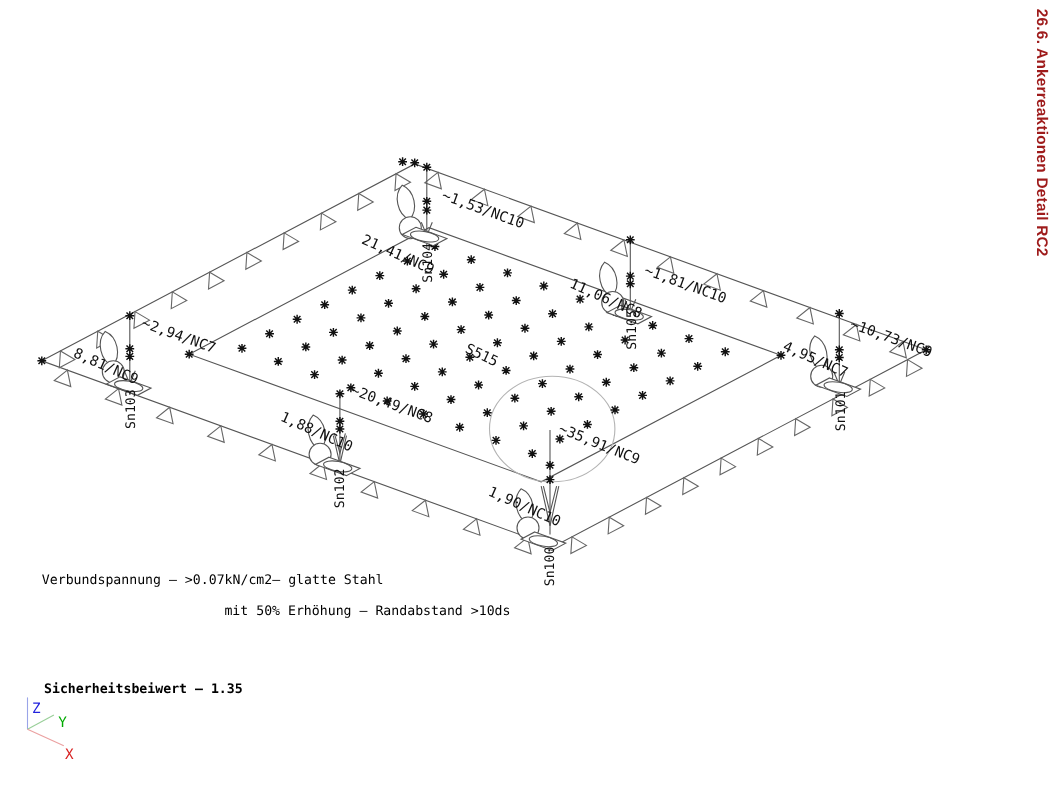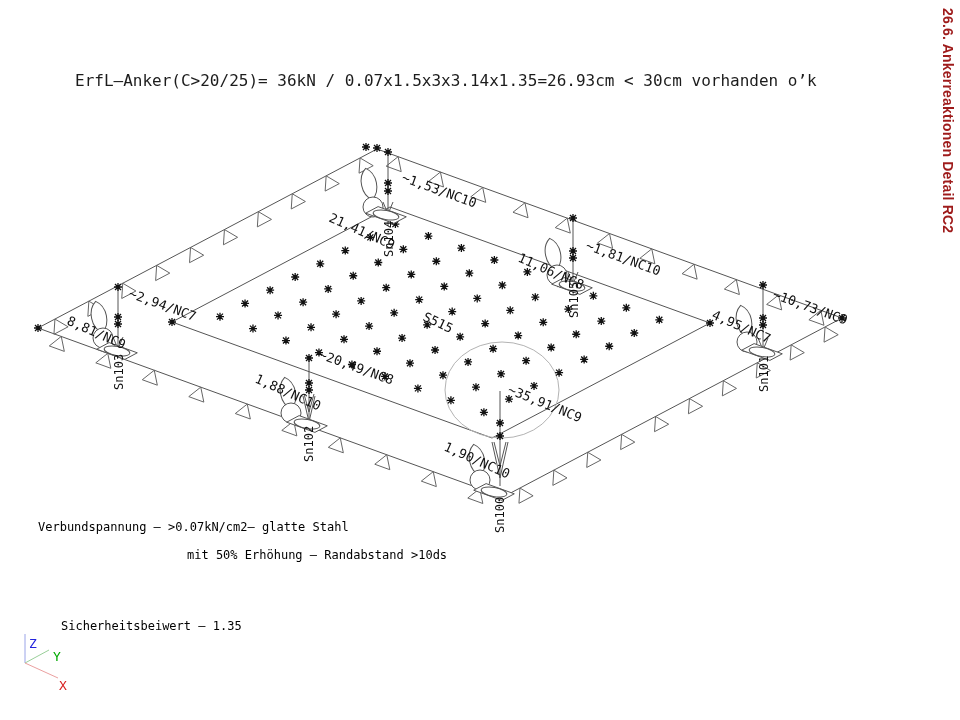--- a/index.html
+++ b/index.html
@@ -1,35 +1,34 @@
 <!DOCTYPE html>
 <html><head>
 <meta charset="utf-8">
 <style>
   html,body{margin:0;padding:0;background:#fff;}
   .stage{position:relative;width:960px;height:720px;background:#ffffff;overflow:hidden;
          font-family:"DejaVu Sans Mono", monospace;color:#1a1a1a;}
   .formula{position:absolute;left:75px;top:71px;font-size:16px;letter-spacing:0;white-space:nowrap;color:#1c1c1c;}
   .note{position:absolute;font-size:12px;white-space:nowrap;color:#000000;}
   .note1{left:38px;top:520px;}
-  .note2{left:175px;top:548px;padding-left:12px;}
+  .note2{left:192px;top:548px;padding-left:12px;}
   .note3{left:38px;top:579px;}
-  .note4{left:61px;top:619px;}
+  .note4{left:40px;top:619px;font-weight:bold;}
   .side-title{position:absolute;left:956px;top:8px;transform:rotate(90deg);transform-origin:0 0;
               font-family:"Liberation Sans","DejaVu Sans",sans-serif;font-weight:bold;font-size:14px;
               white-space:nowrap;letter-spacing:0.2px;}
   svg{position:absolute;left:0;top:0;}
   text{font-family:"DejaVu Sans Mono", monospace;}
 </style>
 </head>
 <body>
 
 <div class="stage">
 
-  <div class="formula">ErfL—Anker(C&gt;20/25)= 36kN / 0.07x1.5x3x3.14x1.35=26.93cm &lt; 30cm vorhanden o’k</div>
 
   <div class="side-title" style="color: rgb(158, 27, 27);">26.6. Ankerreaktionen Detail RC2</div>
 
   <svg id="cad" width="960" height="720" viewBox="0 0 960 720">
 
     <g>
       <line x1="25" y1="663" x2="25" y2="634" stroke="#9aa4e8" stroke-width="1"></line>
       <line x1="25" y1="663" x2="49" y2="650" stroke="#99cf99" stroke-width="1"></line>
       <line x1="25" y1="663" x2="58" y2="678" stroke="#eba0a0" stroke-width="1"></line>
       <text x="29" y="648" font-size="13" fill="#2222dd">Z</text>

